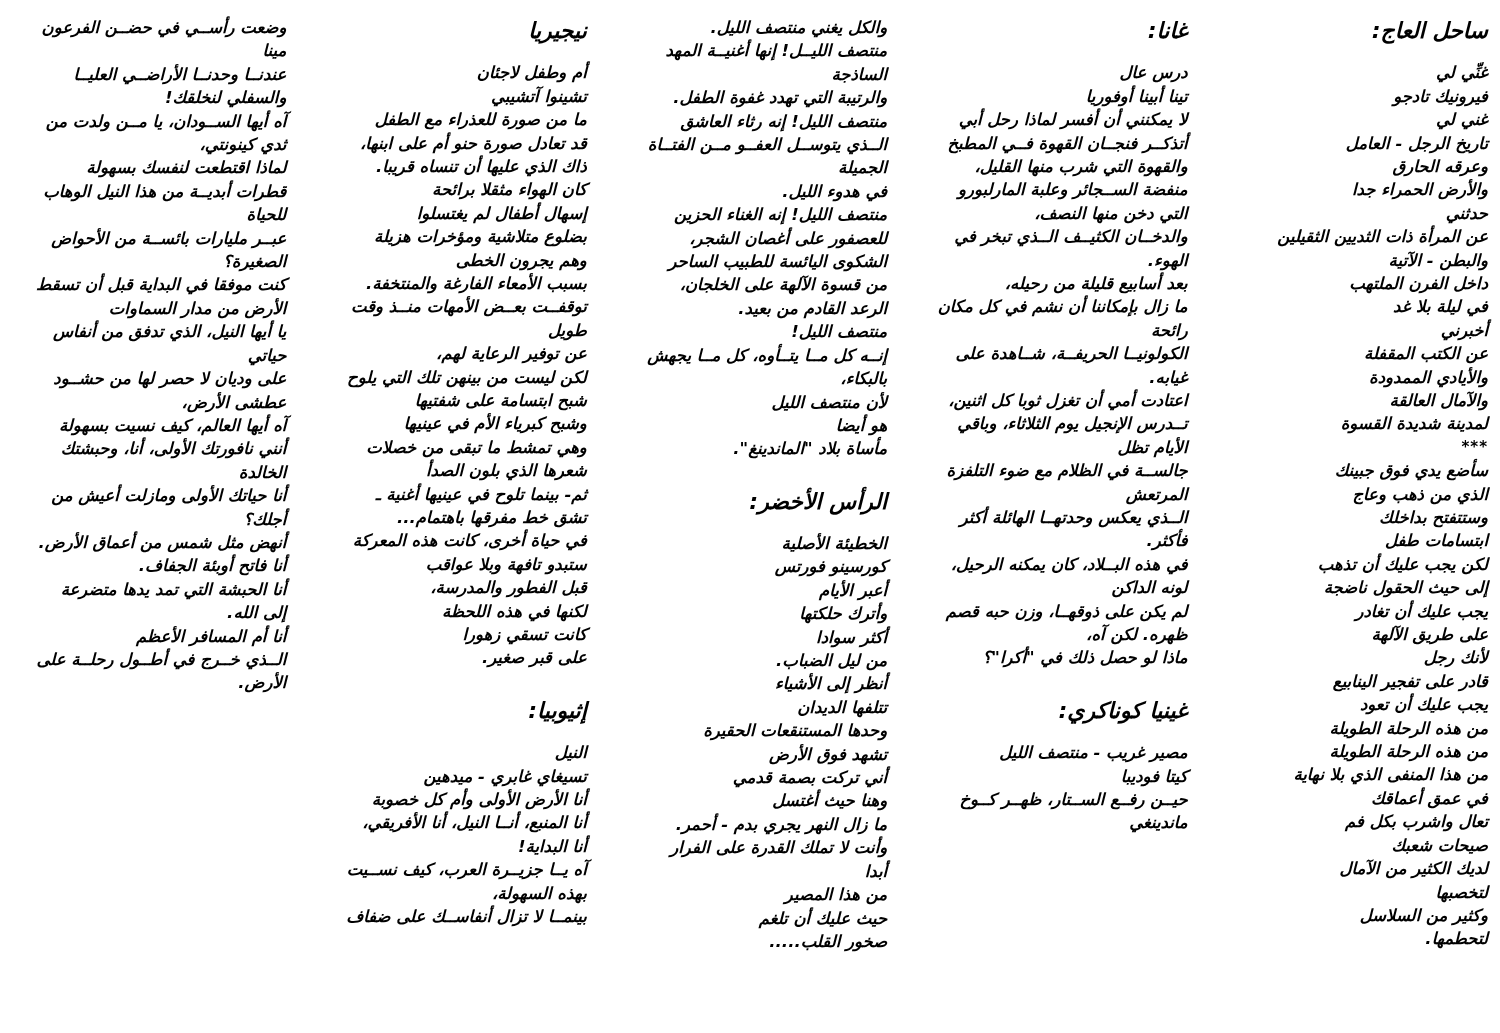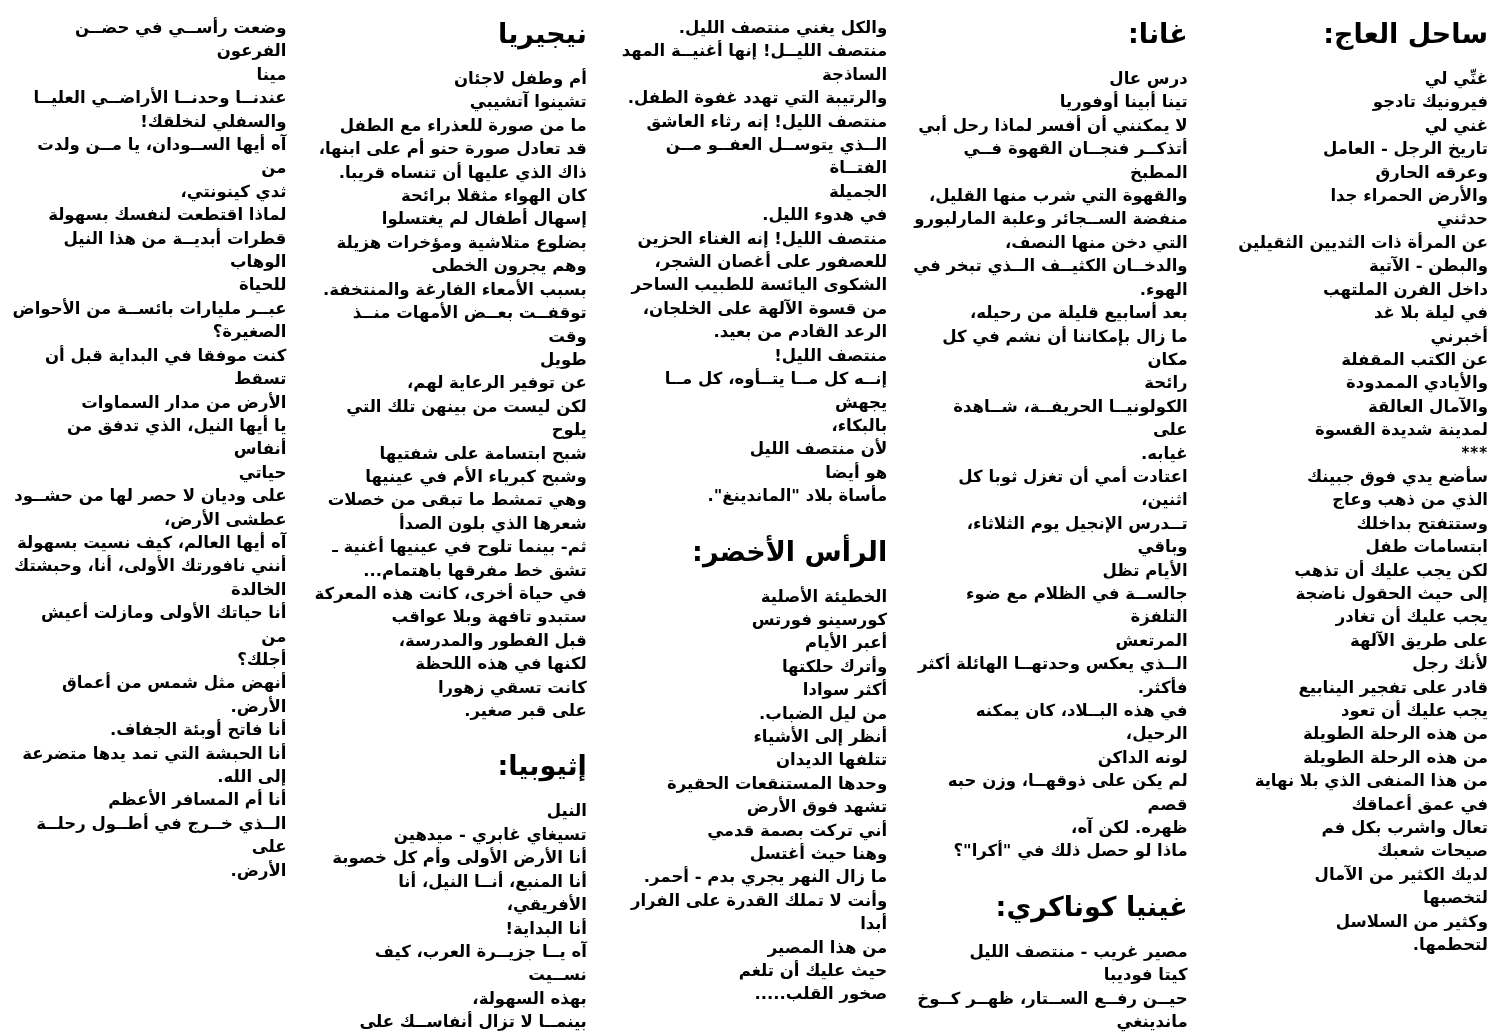--- a/index.html
+++ b/index.html
@@ -19,23 +19,24 @@
     display:grid;
     grid-template-columns:repeat(5,1fr);
     column-gap:26px;
     align-items:start;
   }
   .col{
     font-size:16.5px;
     line-height:23.4px;
     text-align:right;
     white-space:pre-wrap;
+    font-style:italic;
   }
   .heading{
-    font-size:27px;
+    font-size:22px;
     line-height:1.15;
     margin:2px 0 18px 0;
     font-weight:700;
   }
   .line{min-height:23.4px;}
   
   .line + .heading{margin-top:28px;}
   .sep{
     font-size:15px;
     letter-spacing:1px;

